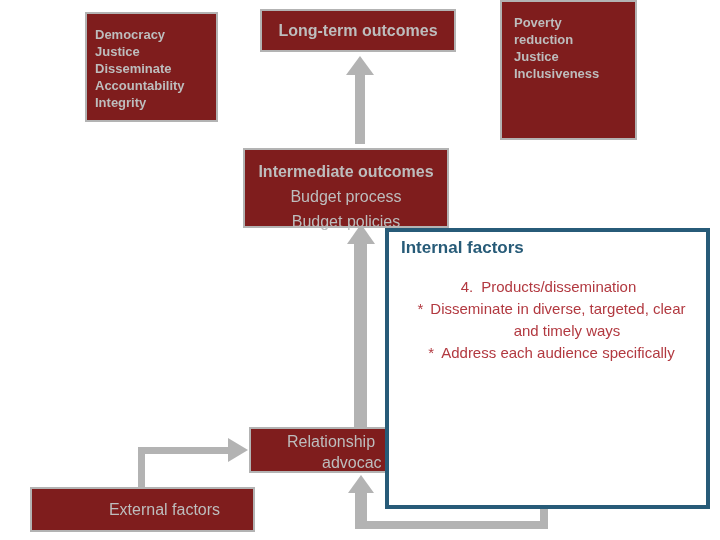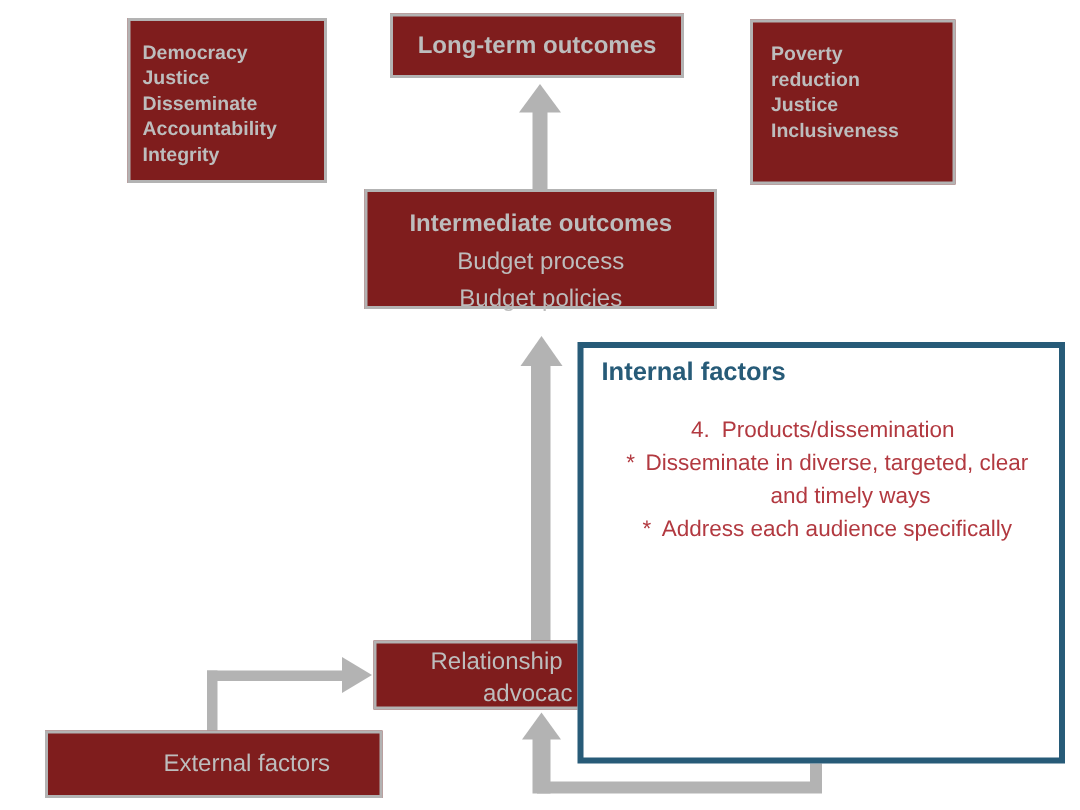--- a/index.html
+++ b/index.html
@@ -81,30 +81,30 @@
       <div>Disseminate</div>
       <div>Accountability</div>
       <div>Integrity</div>
     </div>
   </div>
 
   <div class="gbox center-title z2" style="left:260px;top:9px;width:196px;height:43px">
     <span>Long-term outcomes</span>
   </div>
 
-  <div class="gbox z2" style="left:500px;top:13px;width:137px;height:110px">
+  <div class="gbox z2" style="left:500px;top:0;width:137px;height:140px">
     <div class="list-lines" style="padding-left:12px">
       <div>Poverty</div>
       <div>reduction</div>
       <div>Justice</div>
       <div>Inclusiveness</div>
     </div>
   </div>
 
-  <div class="gbox z2" style="left:243px;top:126px;width:235px;height:80px">
+  <div class="gbox z2" style="left:243px;top:148px;width:206px;height:80px">
     <div class="intermediate-inner">
       <div class="t">Intermediate outcomes</div>
       <div>Budget process</div>
       <div>Budget policies</div>
     </div>
   </div>
 
   <div class="gbox z2" style="left:249px;top:427px;width:311px;height:46px">
     <span class="rel-line" style="left:36px;top:4px">Relationship</span>
     <span class="rel-line" style="left:71px;top:25px">advocac</span>

